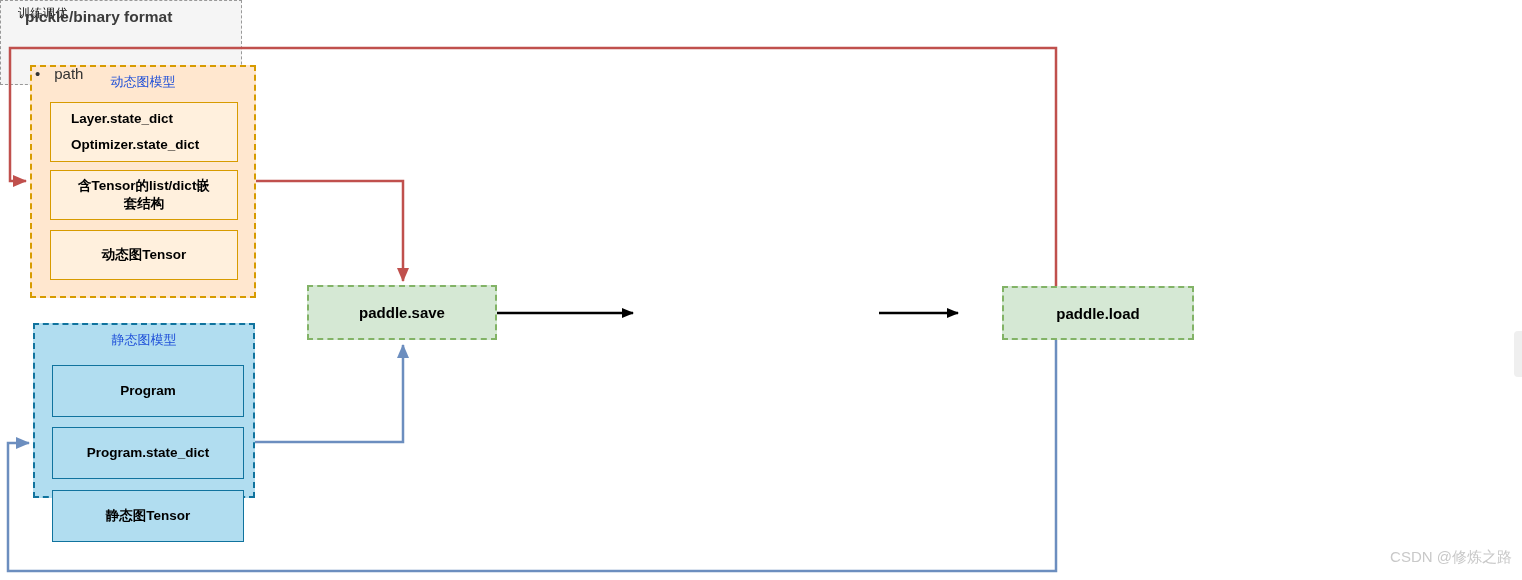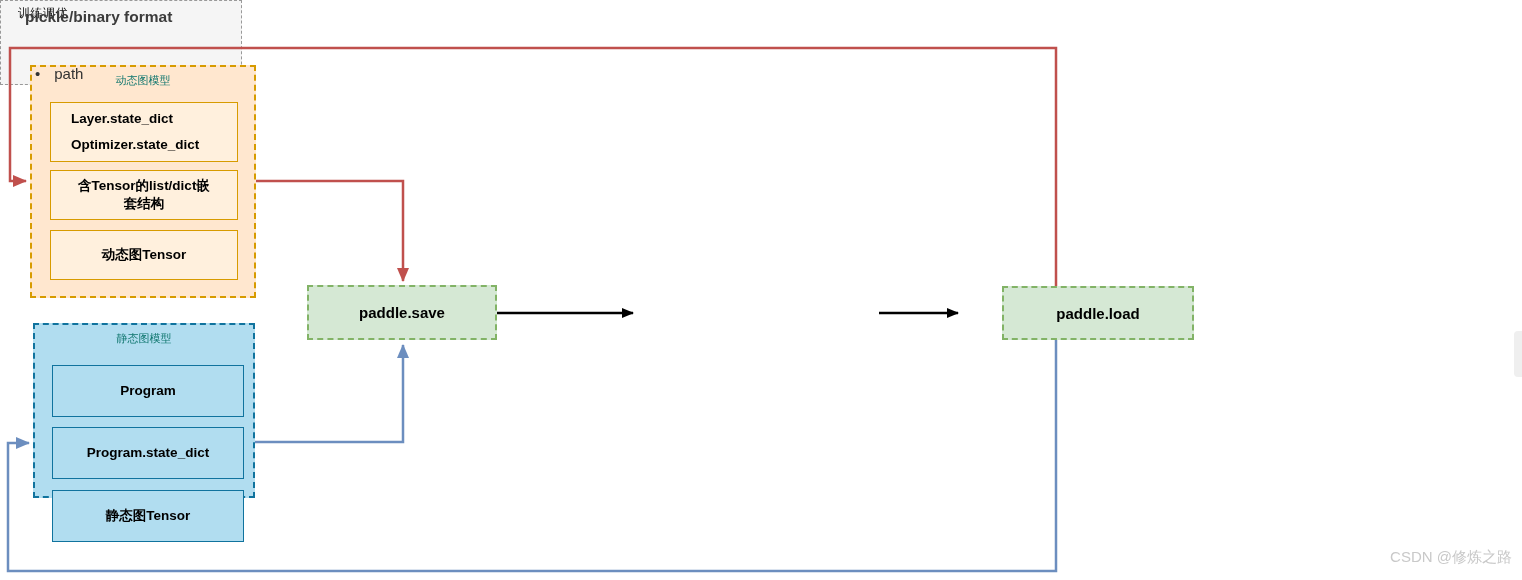--- a/index.html
+++ b/index.html
@@ -40,22 +40,22 @@
     left: 33px; top: 323px;
     width: 222px; height: 175px;
     background: var(--cyan-fill);
     border: 2px dashed var(--cyan-border);
   }
   .group-title {
     position: absolute;
     left: 0; top: 6px;
     width: 100%;
     text-align: center;
-    font-size: 11px;
-    color: #0f766e;
+    font-size: 13px;
+    color: #1d4ed8;
   }
   .inner-box {
     position: absolute;
     box-sizing: border-box;
     display: flex;
     align-items: center;
     justify-content: center;
     text-align: center;
     font-weight: bold;
     font-size: 13.5px;

